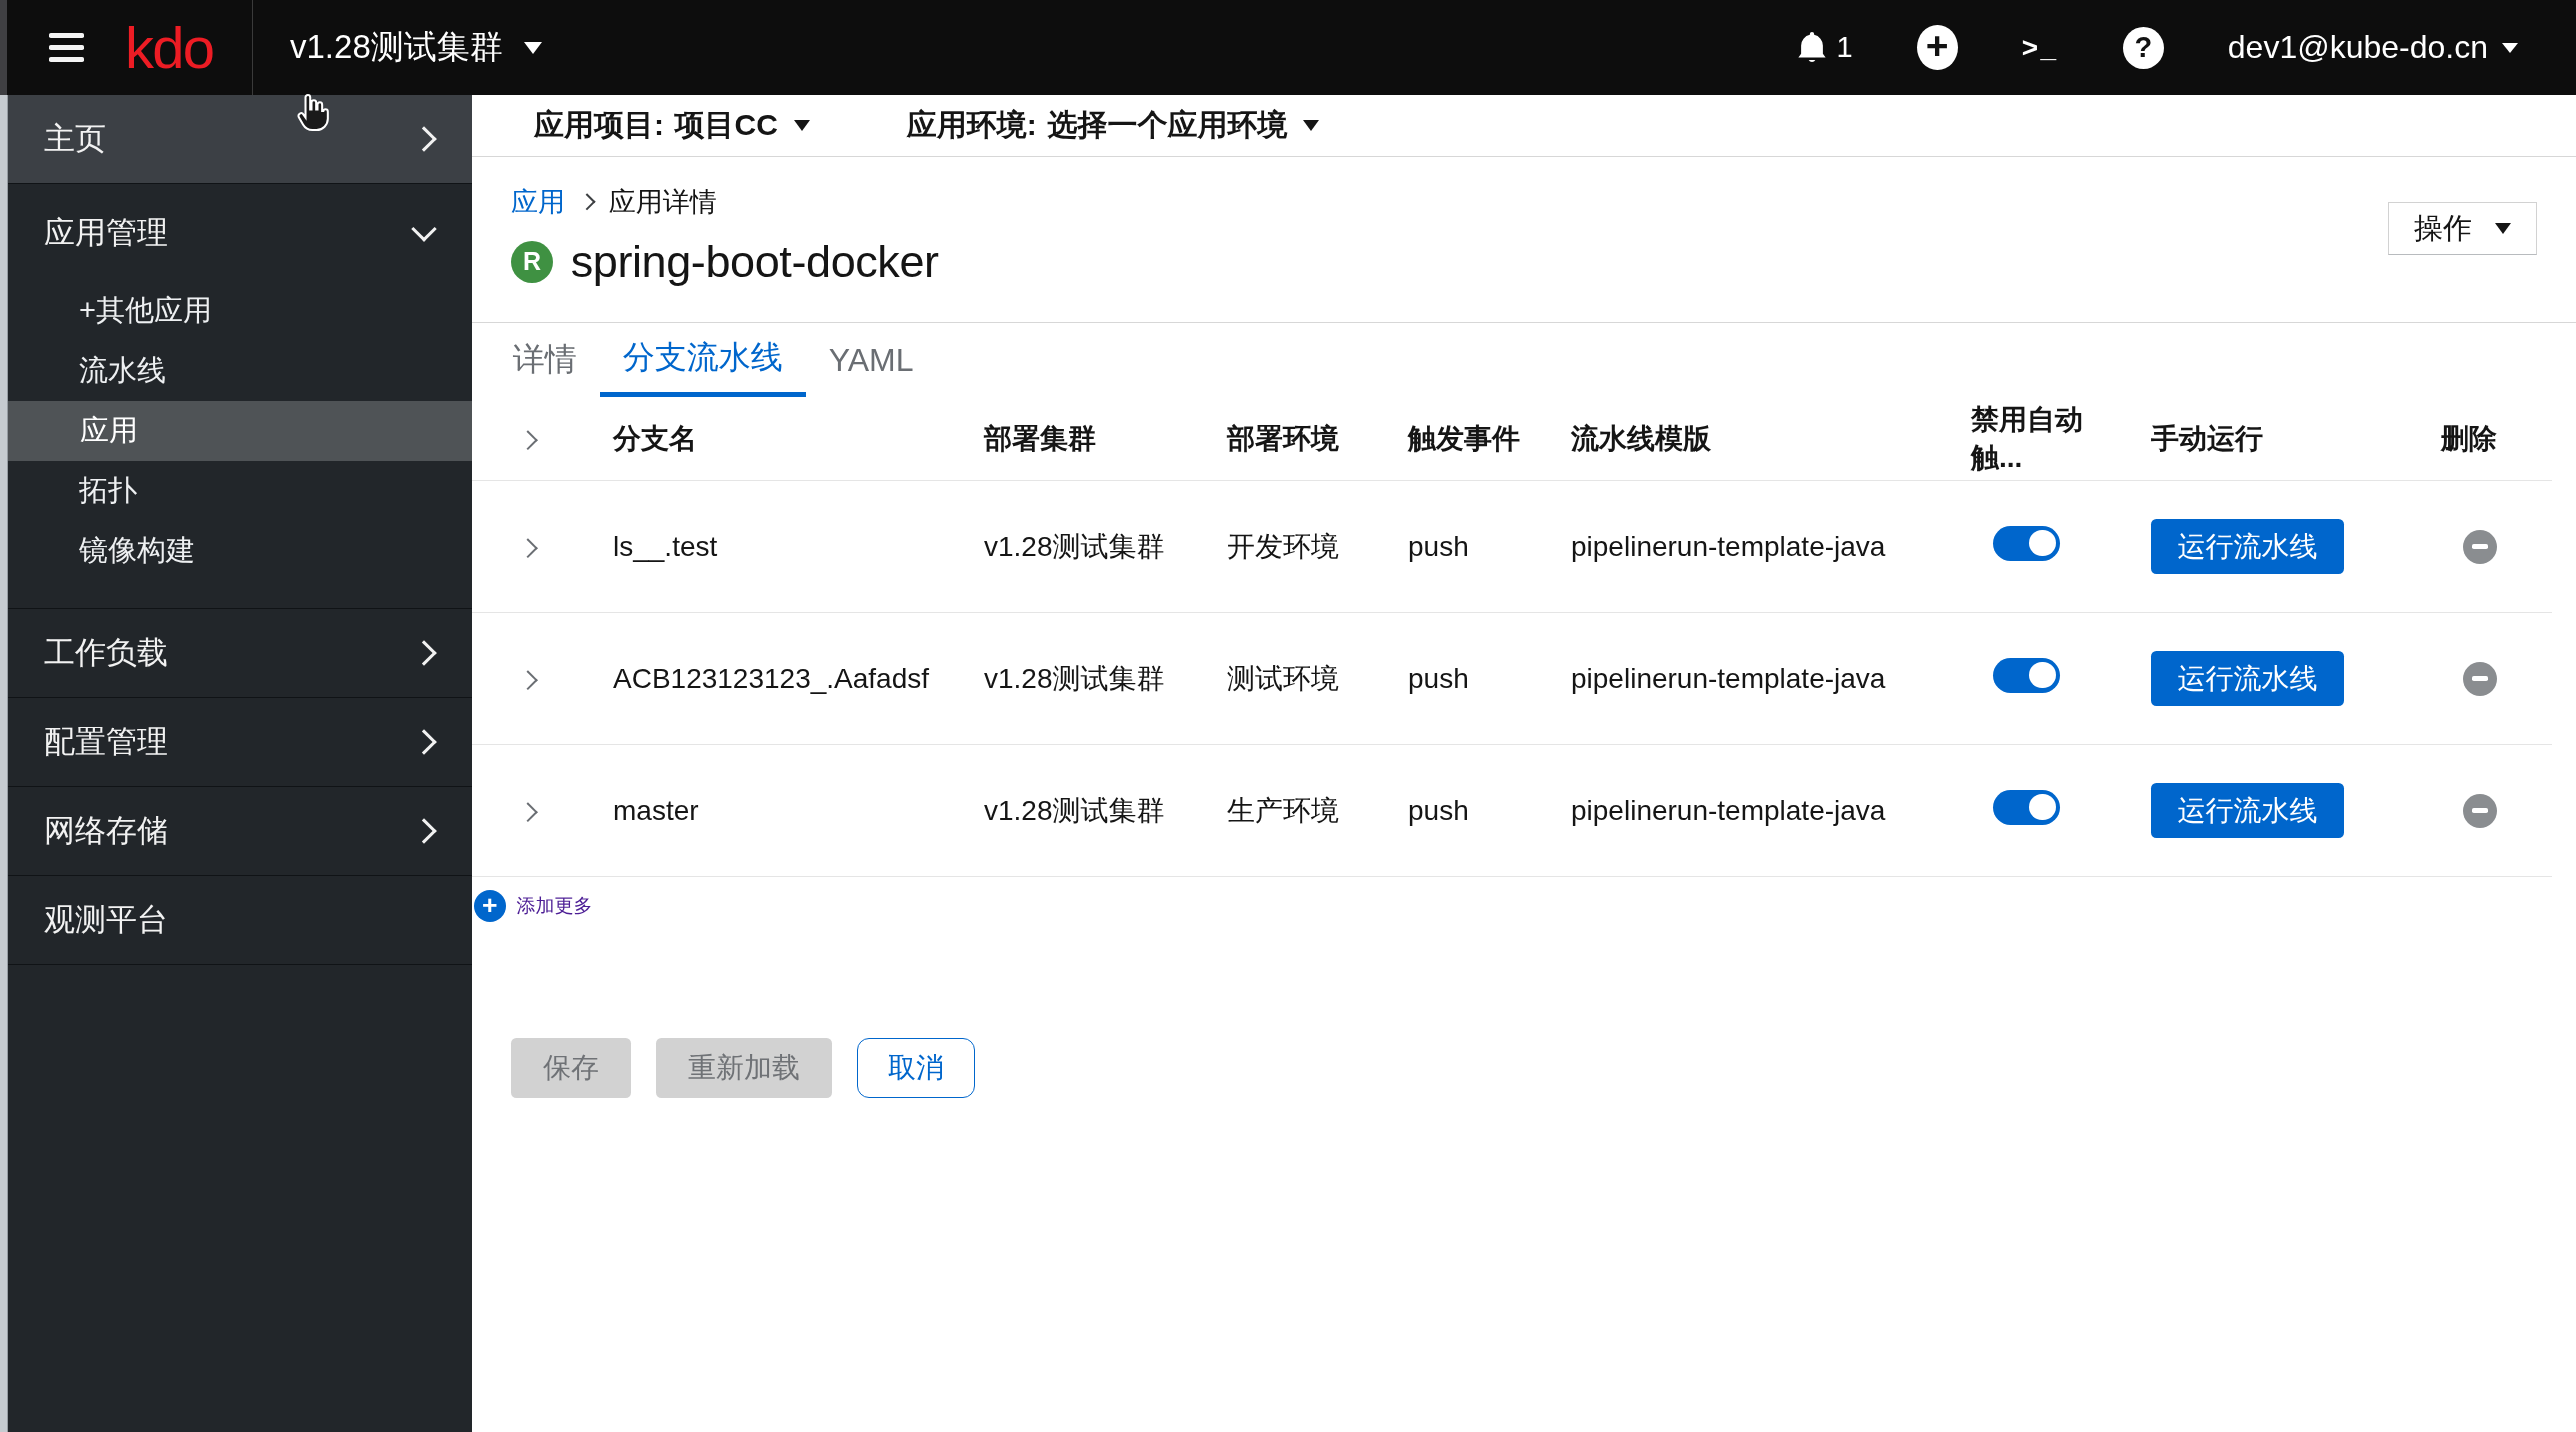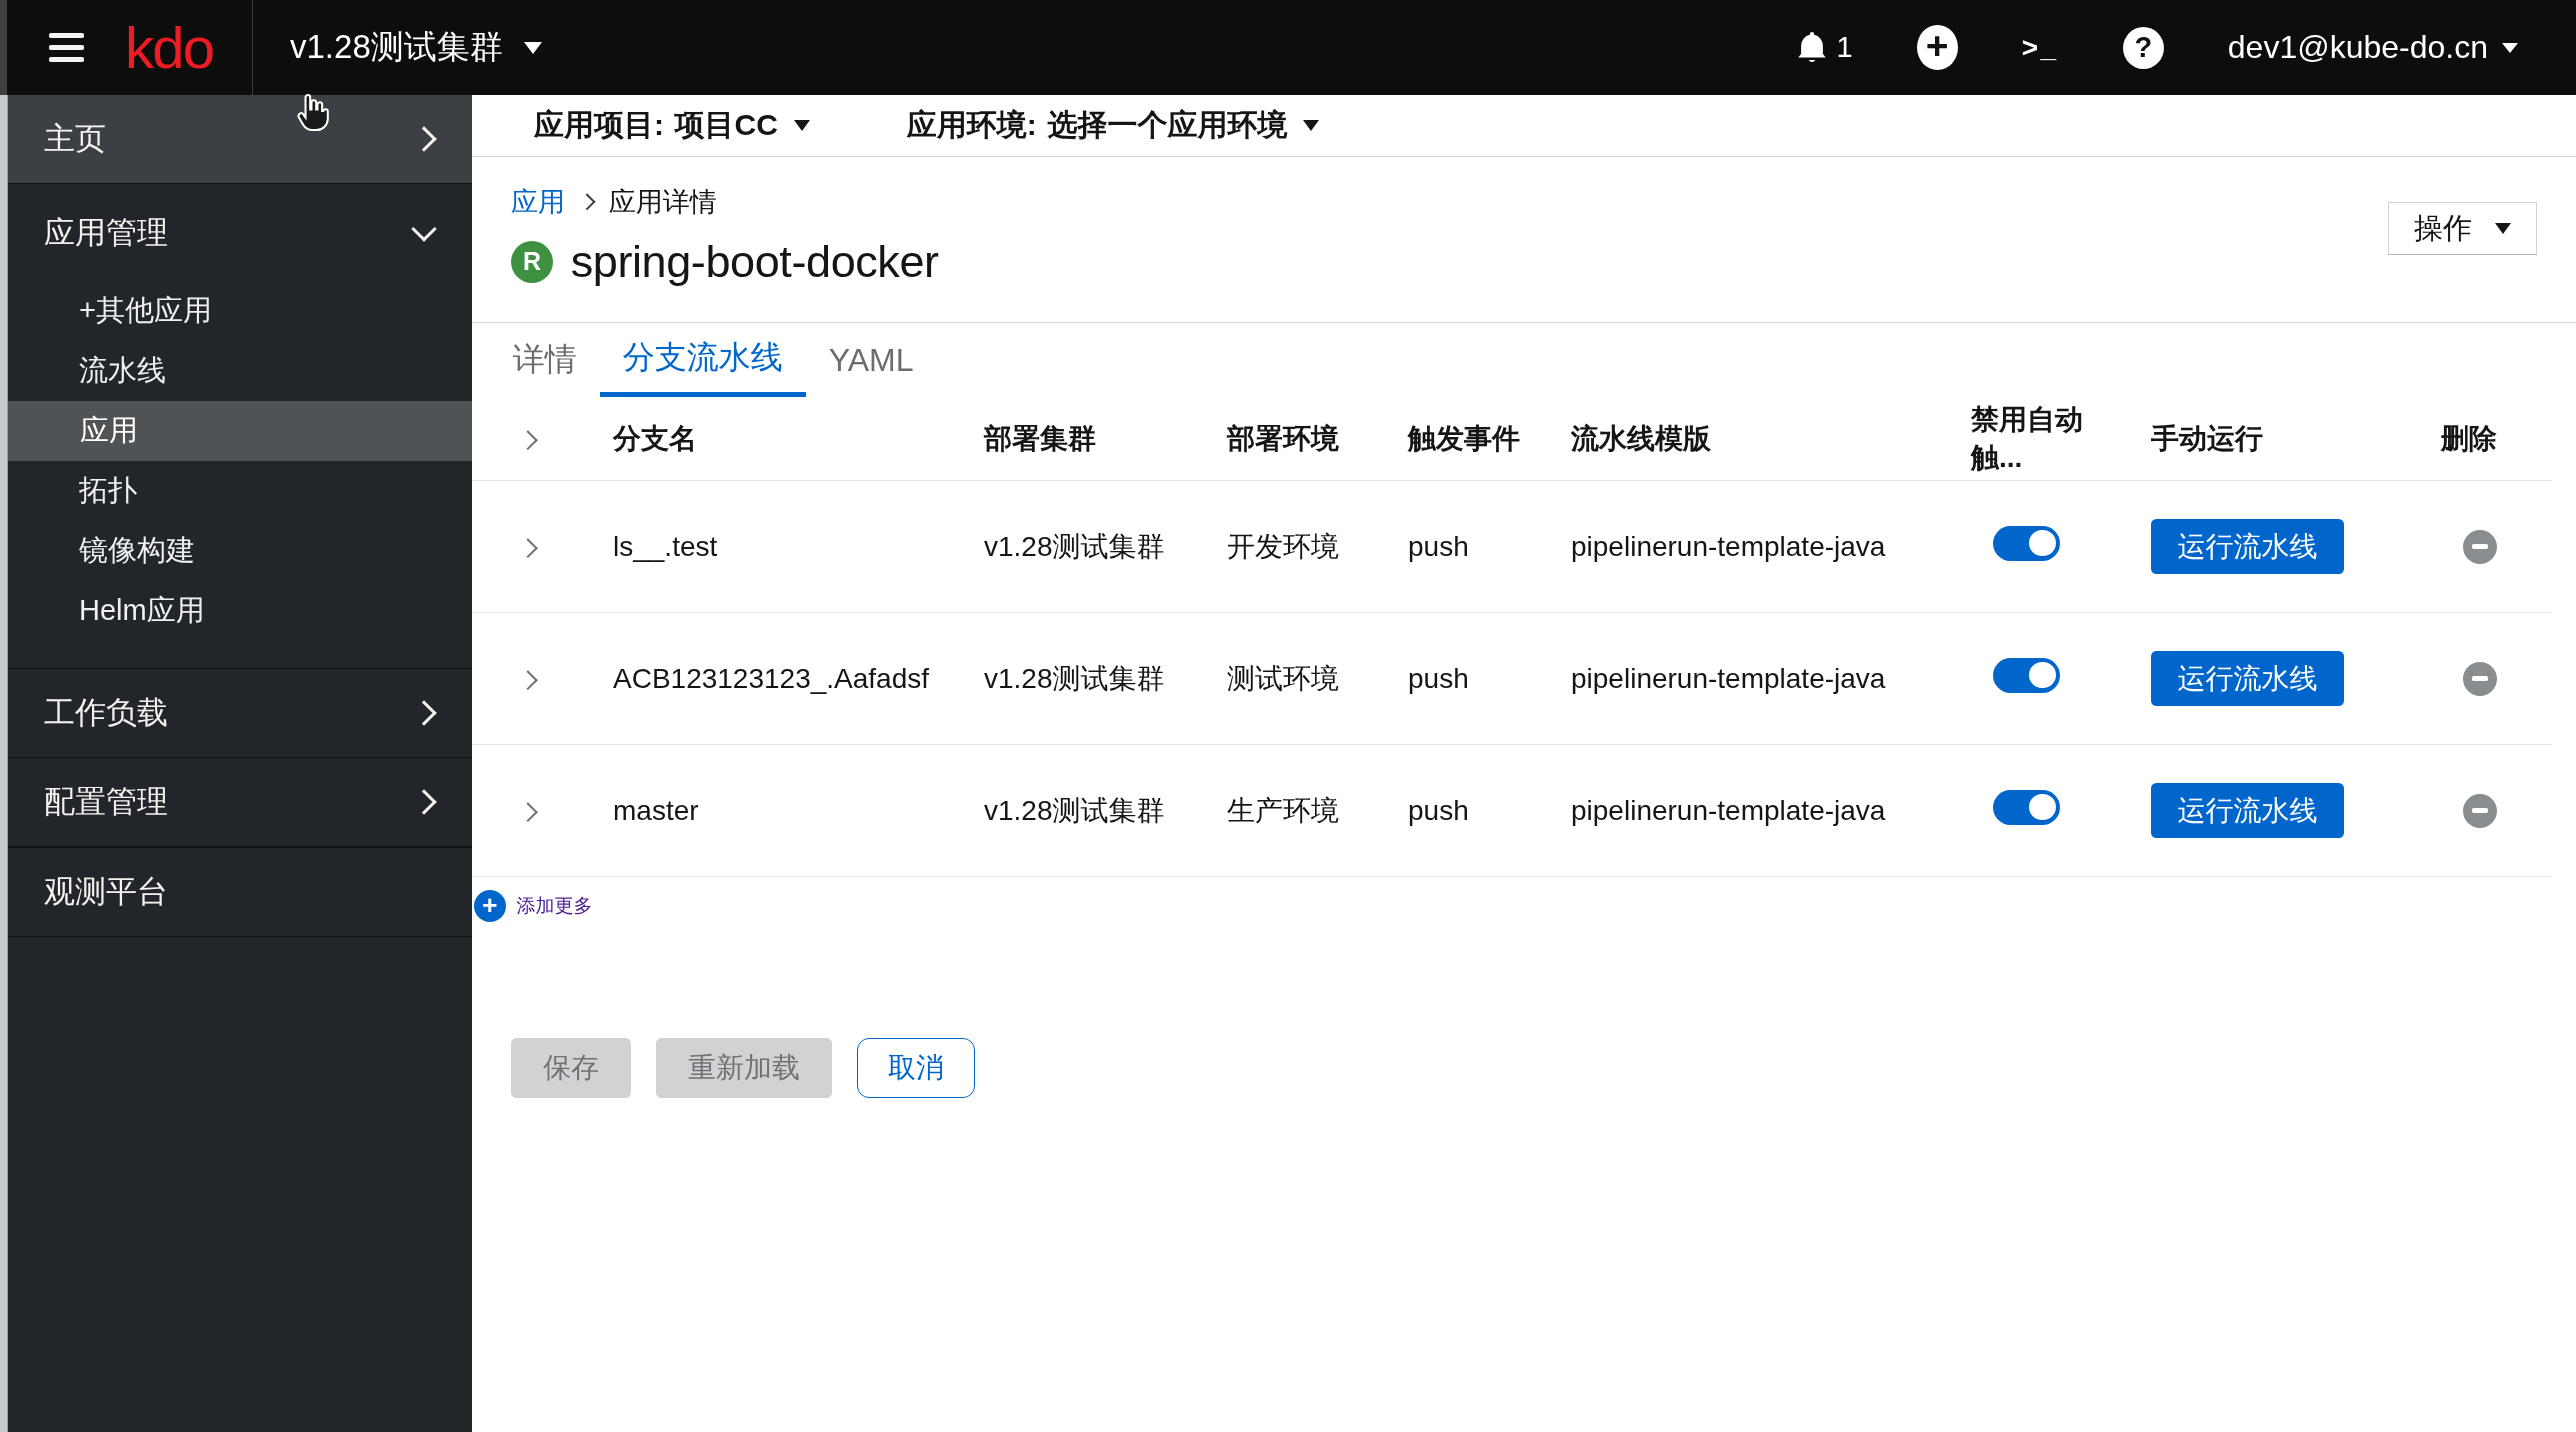--- a/index.html
+++ b/index.html
@@ -167,35 +167,36 @@
     </div>
     <div class="sub-row current">
       <span>应用</span>
     </div>
     <div class="sub-row">
       <span>拓扑</span>
     </div>
     <div class="sub-row">
       <span>镜像构建</span>
     </div>
-    <div class="sub-row">
-      <span>Helm应用</span>
-    </div>
   </div>
   <div class="nav-sep"></div>
   <div class="nav-row">
     <span>工作负载</span>
     <span class="chev right"></span>
   </div>
   <div class="nav-sep"></div>
   <div class="nav-row">
     <span>配置管理</span>
     <span class="chev right"></span>
   </div>
   <div class="nav-sep"></div>
+  <div class="nav-row">
+    <span>网络存储</span>
+    <span class="chev right"></span>
+  </div>
   <div class="nav-sep"></div>
   <div class="nav-row">
     <span>观测平台</span>
   </div>
   <div class="nav-sep"></div>
 </nav>
 
 <svg class="cursor-glyph" width="35" height="41" viewBox="0 0 24 28">
   <path d="M9.5 2c.9 0 1.6.7 1.6 1.6V12h.9V7.2c0-.9.7-1.6 1.6-1.6s1.6.7 1.6 1.6V12h.9V8.6c0-.9.7-1.6 1.6-1.6s1.6.7 1.6 1.6V13h.8c.1-.7.8-1.2 1.5-1.2.9 0 1.6.7 1.6 1.6v4.9c0 4.2-3.4 7.7-7.7 7.7h-2.9c-2.6 0-5-1.4-6.3-3.6l-3-5.2c-.5-.9-.2-2 .7-2.5.8-.5 1.9-.2 2.4.6l1.5 2.1V3.6C7.9 2.7 8.6 2 9.5 2z" fill="#1a1a1a" stroke="#ffffff" stroke-width="1.4"></path>
 </svg>

